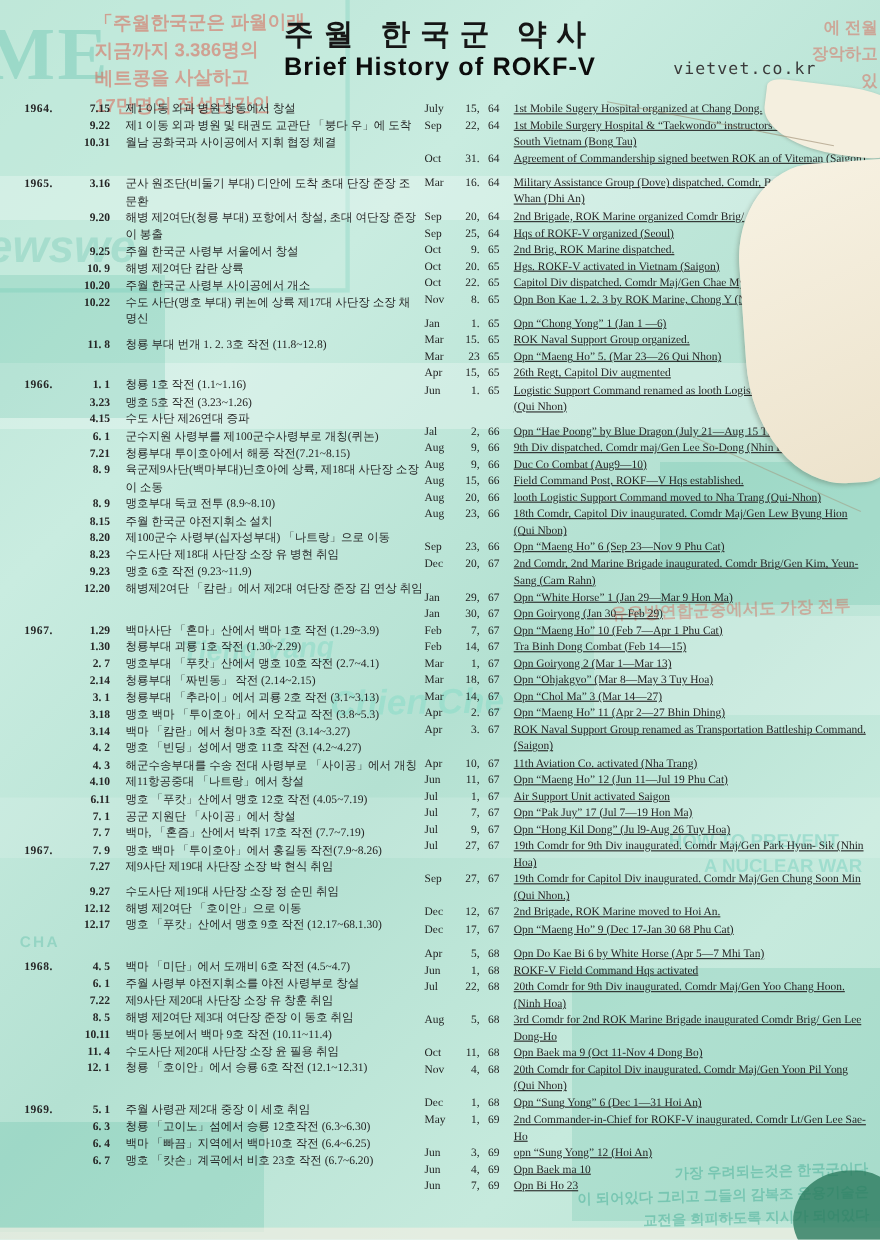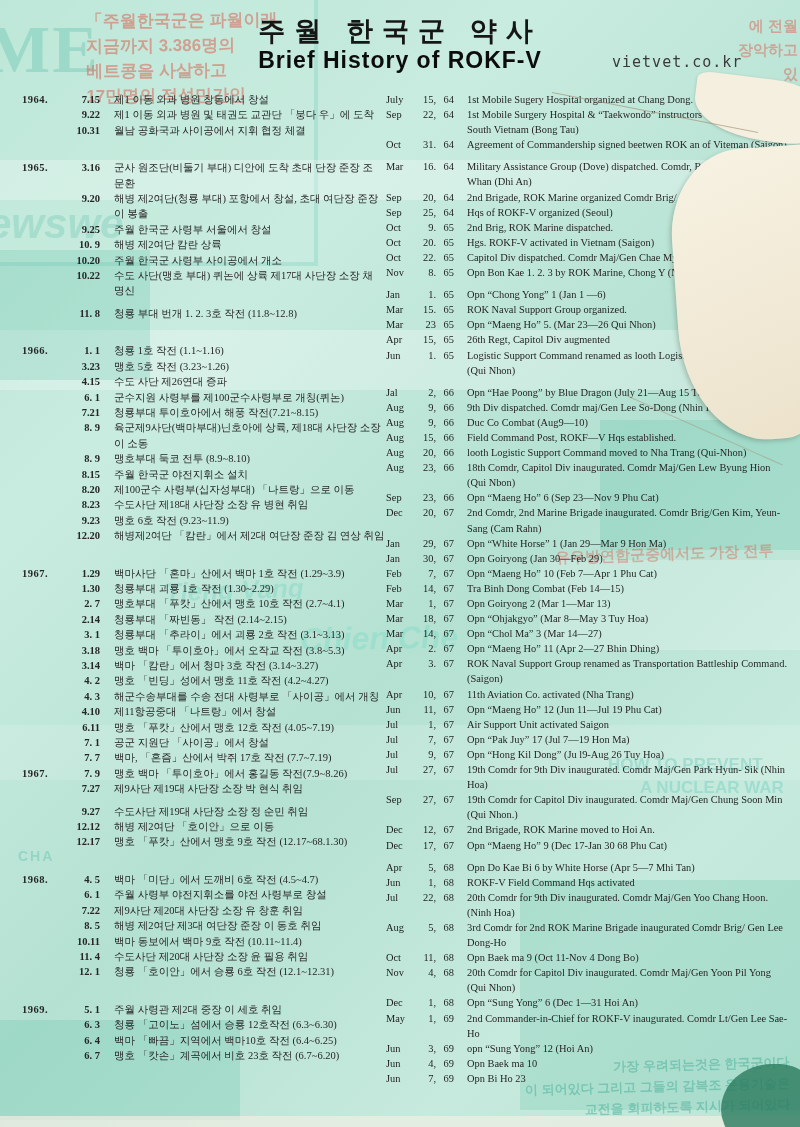--- a/index.html
+++ b/index.html
@@ -64,21 +64,21 @@
   .col-en{width:404px;font-size:10.4px;line-height:15.1px;}
   .row{display:flex;align-items:flex-start;}
   .row.g1{margin-top:7px;}
   .row.g2{margin-top:22px;justify-content:space-between;}
   .col-ko .yr{width:38px;flex:none;font-weight:bold;letter-spacing:.5px;}
   .col-ko .dt{width:40px;flex:none;text-align:right;font-weight:bold;white-space:pre;}
   .col-ko .tx{flex:1;margin-left:14px;}
   .col-en .m{width:30px;flex:none;color:#1e1e1e;}
   .col-en .dd{width:20px;flex:none;text-align:right;white-space:pre;color:#1e1e1e;}
   .col-en .yy{width:18px;flex:none;text-align:right;color:#1e1e1e;}
-  .col-en .tx{flex:1;margin-left:13px;}
+  .col-en .tx{flex:1;margin-left:13px;text-decoration:underline;}
 </style>
 </head>
 <body>
 
 <div class="page">
 
   <div class="decor cover-frame"></div>
   <div class="decor band b3"></div>
   <div class="decor band b1"></div>
   <div class="decor band b2"></div>

